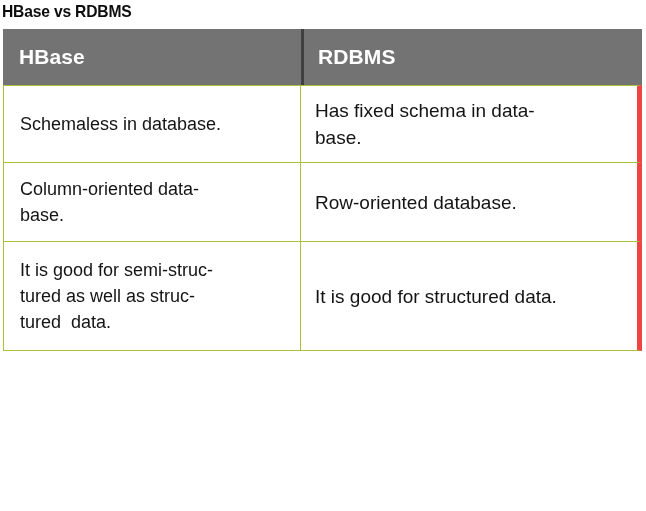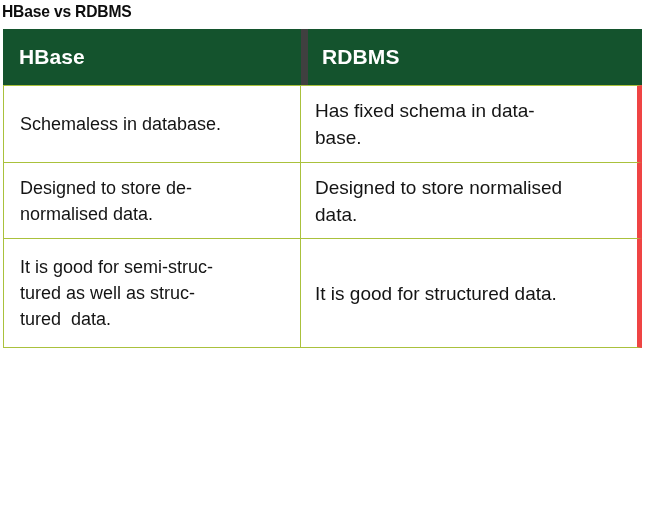--- a/index.html
+++ b/index.html
@@ -52,39 +52,39 @@
 
   table.compare {
     border-collapse: separate;
     border-spacing: 0;
     width: 639px;
     table-layout: fixed;
   }
 
   
   thead th {
-    background: #14532d;
+    background: #737373;
     color: #ffffff;
     font-weight: bold;
     font-size: 21px;
     line-height: 24px;
     text-align: left;
     padding: 16px 0 16px 16px;
     height: 56px;
     box-sizing: border-box;
     vertical-align: middle;
     border: none;
     letter-spacing: 0.1px;
   }
   thead th.col-left  { width: 298px; }
   thead th.col-right { width: 341px; }
 
   
   thead th.col-right {
-    border-left: 7px solid #404040;
+    border-left: 3px solid #404040;
     padding-left: 14px;
   }
 
   tbody td {
     background: #ffffff;
     color: #141414;
     vertical-align: middle;
     border-left: 1px solid #aac13c;
     border-right: 5px solid #ef4444;
     border-bottom: 1px solid #aac13c;
@@ -142,31 +142,30 @@
         <tr class="row-0">
           <td class="cell-left">
             <span class="cell-text">Schemaless in database.</span>
           </td>
           <td class="cell-right">
             <span class="cell-text">Has fixed schema in data-
 base.</span>
           </td>
         </tr>
 
-
-        <tr class="row-2">
+        <tr class="row-1">
           <td class="cell-left">
-            <span class="cell-text">Designed to store de-
-normalised data.</span>
+            <span class="cell-text">Column-oriented data-
+base.</span>
           </td>
           <td class="cell-right">
-            <span class="cell-text">Designed to store normalised
-data.</span>
+            <span class="cell-text">Row-oriented database.</span>
           </td>
         </tr>
+
 
 
         <tr class="row-4">
           <td class="cell-left">
             <span class="cell-text">It is good for semi-struc-
 tured as well as struc-
 tured  data.</span>
           </td>
           <td class="cell-right">
             <span class="cell-text">It is good for structured data.</span>

